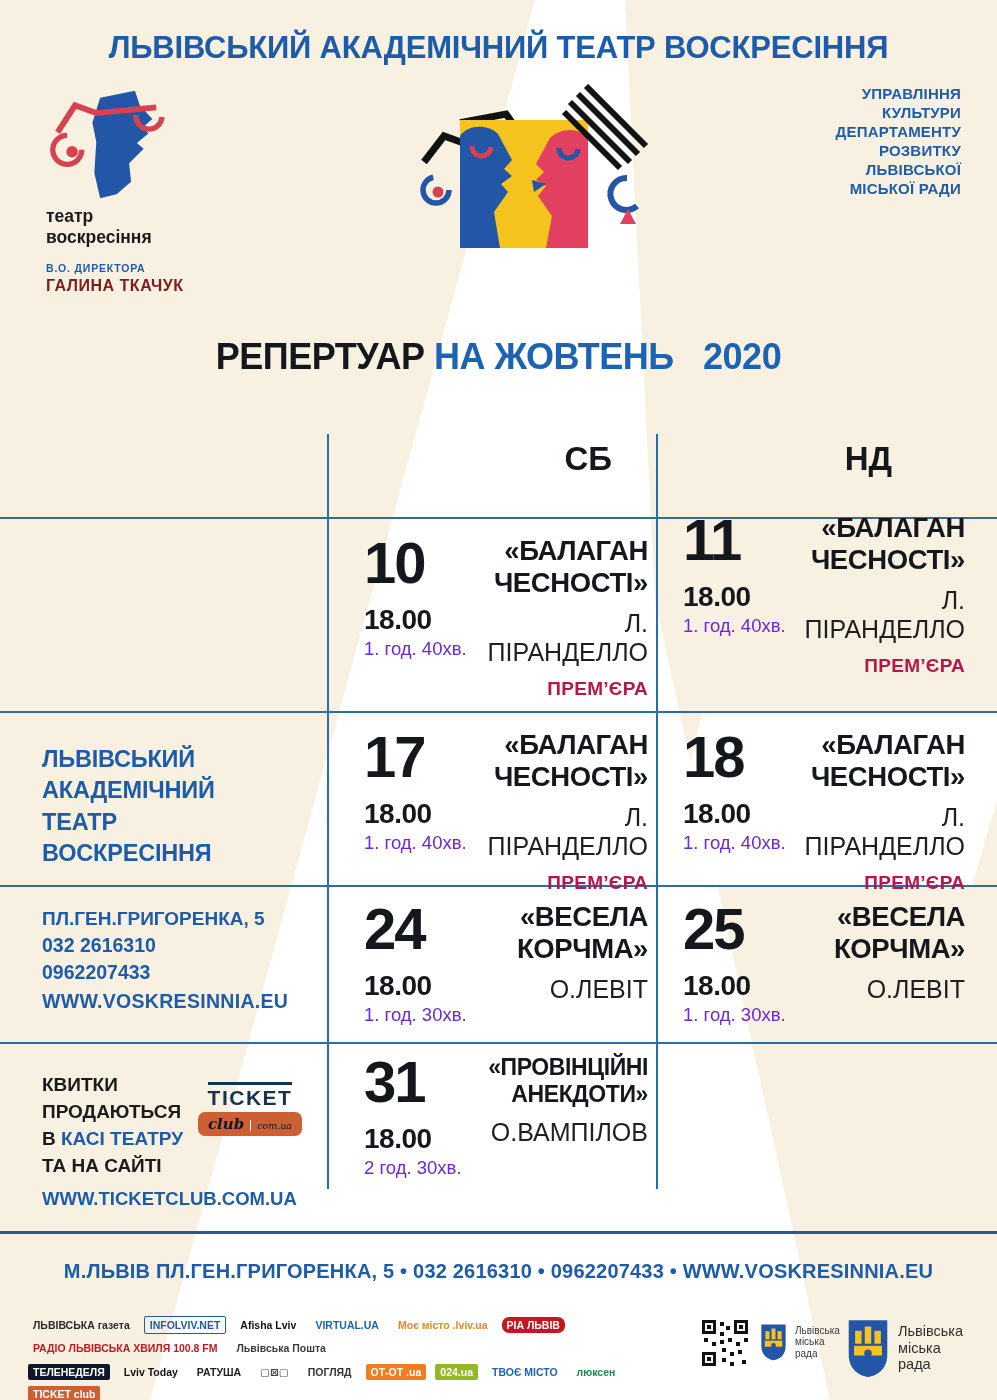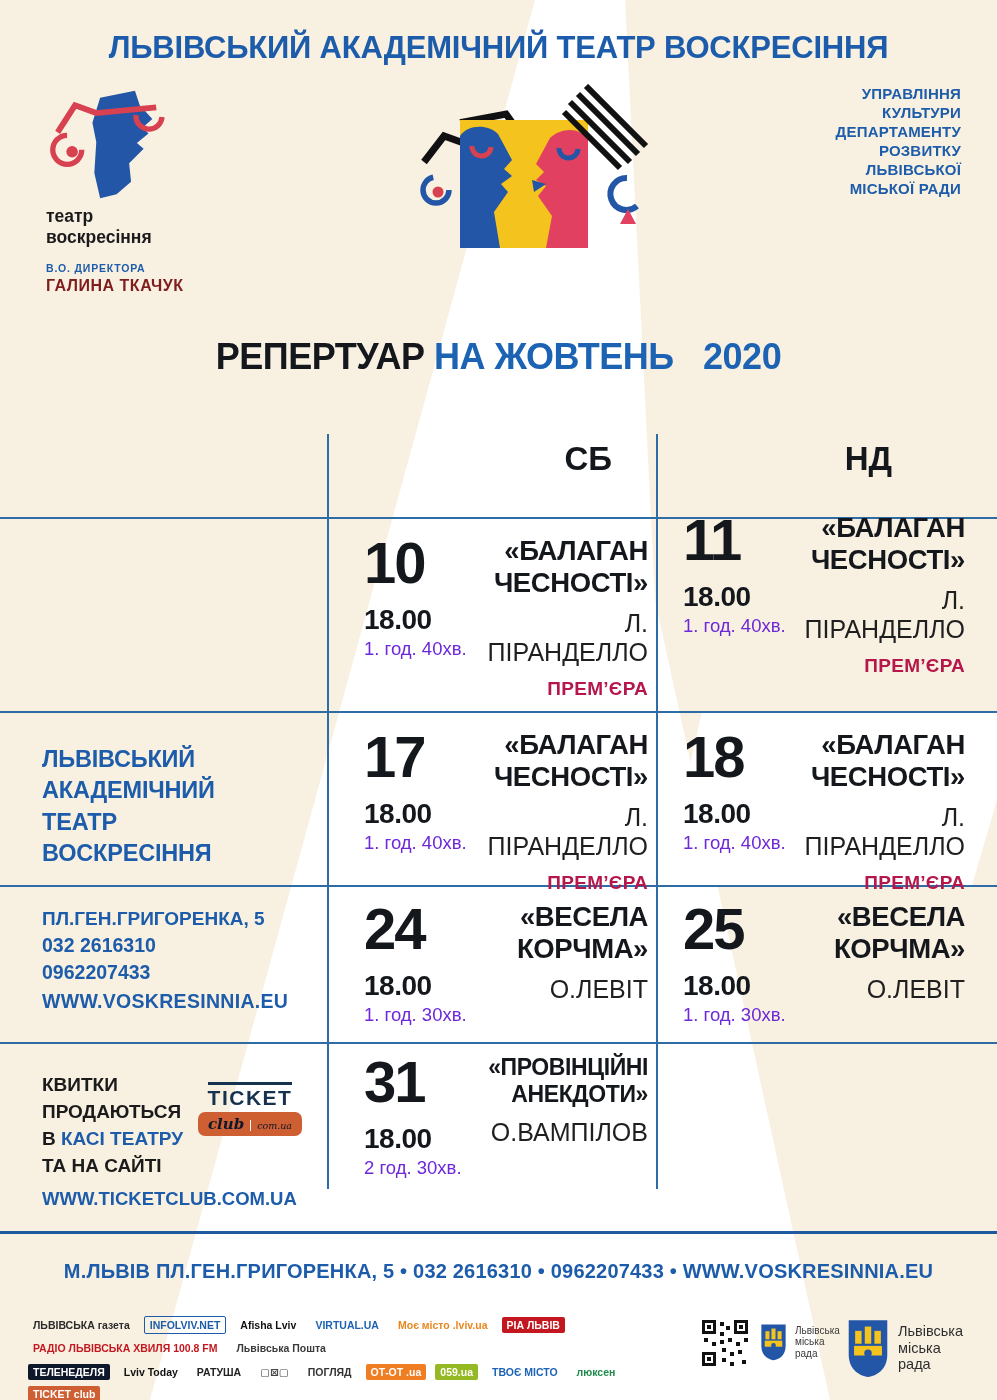--- a/index.html
+++ b/index.html
@@ -305,33 +305,33 @@
   <div class="layer contact-line">М.ЛЬВІВ ПЛ.ГЕН.ГРИГОРЕНКА, 5 • 032  2616310 • 0962207433 • WWW.VOSKRESINNIA.EU</div>
 
   <div class="layer partners">
     <div class="p-row">
 
     <span class="chip" style="color: rgb(43, 43, 43);">ЛЬВІВСЬКА газета</span>
         <span class="chip" style="color: rgb(29, 92, 170); border: 1.5px solid currentcolor;">INFOLVIV.NET</span>
         <span class="chip" style="color: rgb(17, 17, 17);">Afisha Lviv</span>
         <span class="chip" style="color: rgb(28, 99, 180);">VIRTUAL.UA</span>
         <span class="chip" style="color: rgb(232, 135, 31);">Моє місто .lviv.ua</span>
-        <span class="chip" style="color: rgb(255, 255, 255); background: rgb(196, 24, 32);">РІА ЛЬВІВ</span>
+        <span class="chip" style="color: rgb(255, 255, 255); background: rgb(196, 24, 32); border-radius: 7px;">РІА ЛЬВІВ</span>
         <span class="chip" style="color: rgb(196, 24, 32);">РАДІО ЛЬВІВСЬКА ХВИЛЯ 100.8 FM</span>
         <span class="chip" style="color: rgb(58, 58, 58);">Львівська Пошта</span>
       </div>
     <div class="p-row">
 
     <span class="chip" style="color: rgb(255, 255, 255); background: #0f172a;">ТЕЛЕНЕДЕЛЯ</span>
         <span class="chip" style="color: rgb(17, 17, 17);">Lviv Today</span>
         <span class="chip" style="color: rgb(34, 34, 34);">РАТУША</span>
         <span class="chip" style="color: rgb(68, 68, 68);">▢⊠▢</span>
         <span class="chip" style="color: rgb(51, 51, 51);">ПОГЛЯД</span>
         <span class="chip" style="color: rgb(255, 255, 255); background: rgb(239, 125, 33);">ОТ-ОТ .ua</span>
-        <span class="chip" style="color: rgb(255, 255, 255); background: rgb(149, 185, 34);">059.ua</span>
+        <span class="chip" style="color: rgb(255, 255, 255); background: rgb(149, 185, 34);">024.ua</span>
         <span class="chip" style="color: rgb(28, 99, 180);">ТВОЄ МІСТО</span>
         <span class="chip" style="color: rgb(31, 138, 76);">люксен</span>
         <span class="chip" style="color: rgb(255, 255, 255); background: rgb(205, 95, 51);">TICKET club</span>
       </div>
   </div>
 
   <div class="layer qr">
     <svg width="50" height="50" viewBox="0 0 50 50">
       <rect width="50" height="50" fill="#fff"></rect>
       <g fill="#111">

